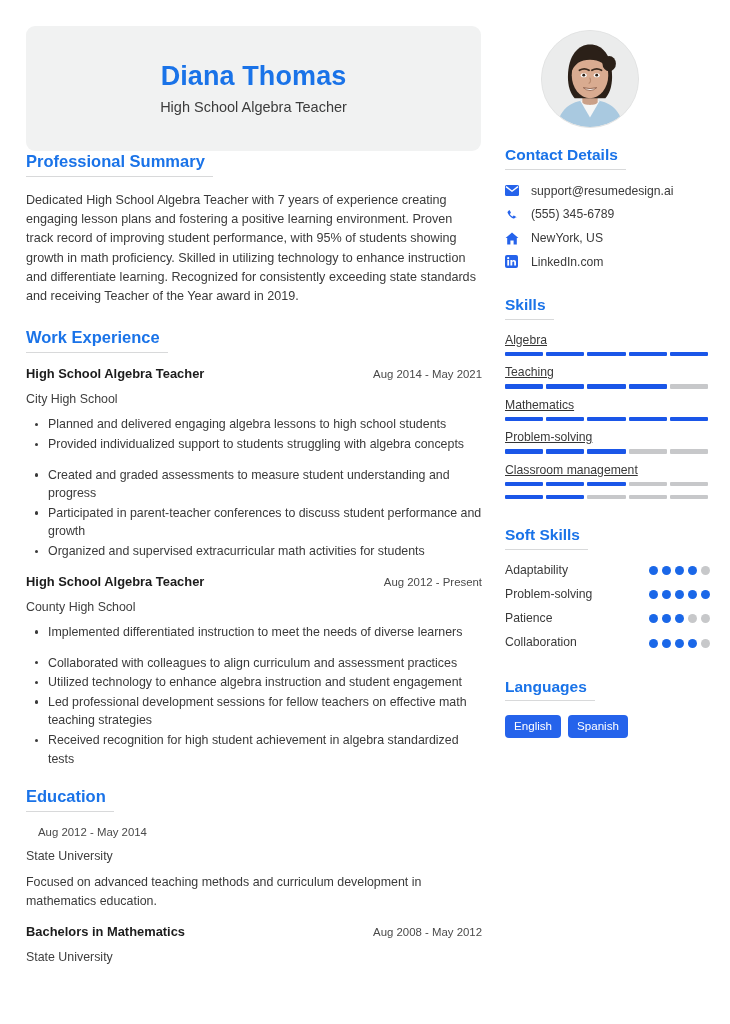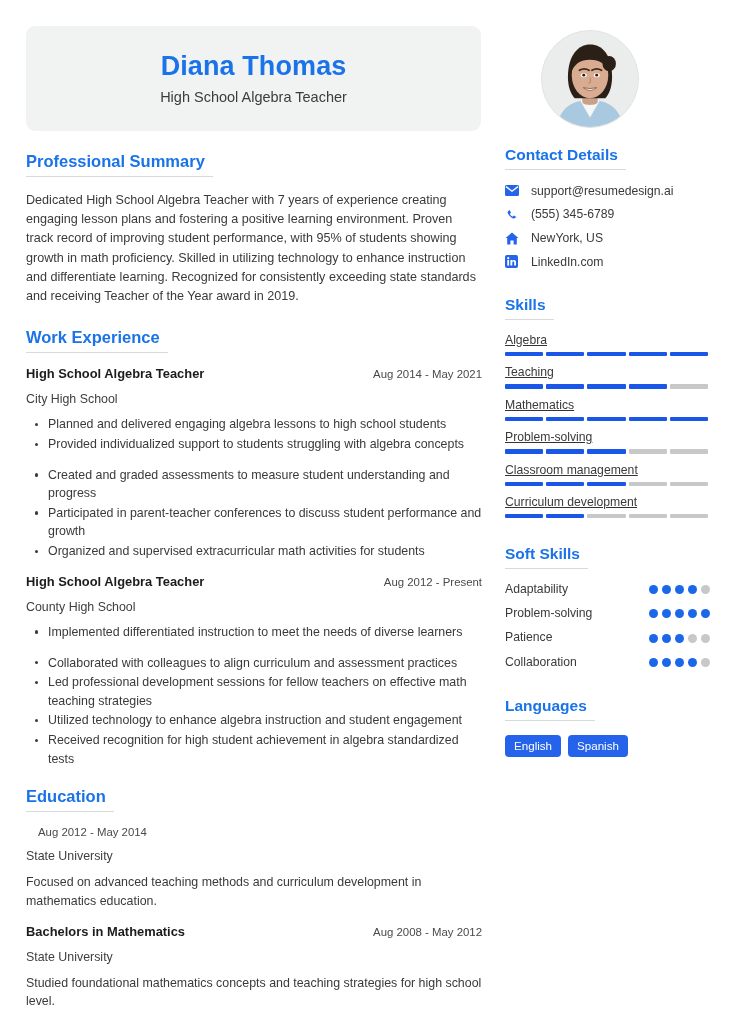--- a/index.html
+++ b/index.html
@@ -21,21 +21,21 @@
     background: #ffffff;
     overflow: hidden;
   }
 
   
   .header {
     position: absolute;
     left: 26px;
     top: 26px;
     width: 455px;
-    height: 105px;
+    height: 125px;
     background: #f1f2f2;
     border-radius: 9px;
     display: flex;
     flex-direction: column;
     align-items: center;
     justify-content: center;
   }
   .header-name {
     font-size: 27px;
     font-weight: bold;
@@ -325,22 +325,22 @@
           </div>
           <div class="entry">
             <div class="entry-top">
               <div class="entry-title">High School Algebra Teacher</div>
               <div class="entry-date">Aug 2012 - Present</div>
             </div>
             <div class="entry-org">County High School</div>
             <ul class="bullets">
               <li>Implemented differentiated instruction to meet the needs of diverse learners</li>
               <li class="gap-before">Collaborated with colleagues to align curriculum and assessment practices</li>
+              <li>Utilized technology to enhance algebra instruction and student engagement</li>
               <li>Led professional development sessions for fellow teachers on effective math teaching strategies</li>
-              <li>Utilized technology to enhance algebra instruction and student engagement</li>
               <li>Received recognition for high student achievement in algebra standardized tests</li>
             </ul>
           </div>
         </div>
     </div>
 
     <div class="spacer-md"></div>
 
     <div class="sec-block">
       <div class="sec-head">Education</div>
@@ -351,21 +351,20 @@
             </div>
             <div class="entry-org">State University</div>
             <div class="entry-desc">Focused on advanced teaching methods and curriculum development in mathematics education.</div>
           </div>
           <div class="entry">
             <div class="entry-top">
               <div class="entry-title">Bachelors in Mathematics</div>
               <div class="entry-date">Aug 2008 - May 2012</div>
             </div>
             <div class="entry-org">State University</div>
-            <div class="entry-desc">Studied foundational mathematics concepts and teaching strategies for high school level.</div>
           </div>
         </div>
     </div>
 
   </div>
 
   <div class="right-col">
 
     <div class="sec-block">
       <div class="sec-head">Contact Details</div>
@@ -458,21 +457,20 @@
             <div class="skill-name">Classroom management</div>
             <div class="skill-bar">
               <span class="skill-seg on"></span>
               <span class="skill-seg on"></span>
               <span class="skill-seg on"></span>
               <span class="skill-seg"></span>
               <span class="skill-seg"></span>
             </div>
           </div>
           <div class="skill-item">
-            <div class="skill-name">Curriculum development</div>
             <div class="skill-bar">
               <span class="skill-seg on"></span>
               <span class="skill-seg on"></span>
               <span class="skill-seg"></span>
               <span class="skill-seg"></span>
               <span class="skill-seg"></span>
             </div>
           </div>
         </div>
     </div>

